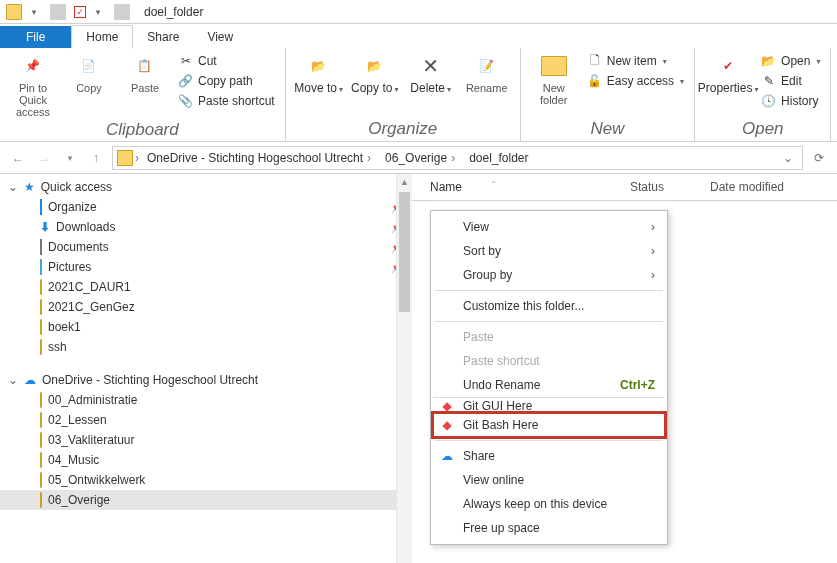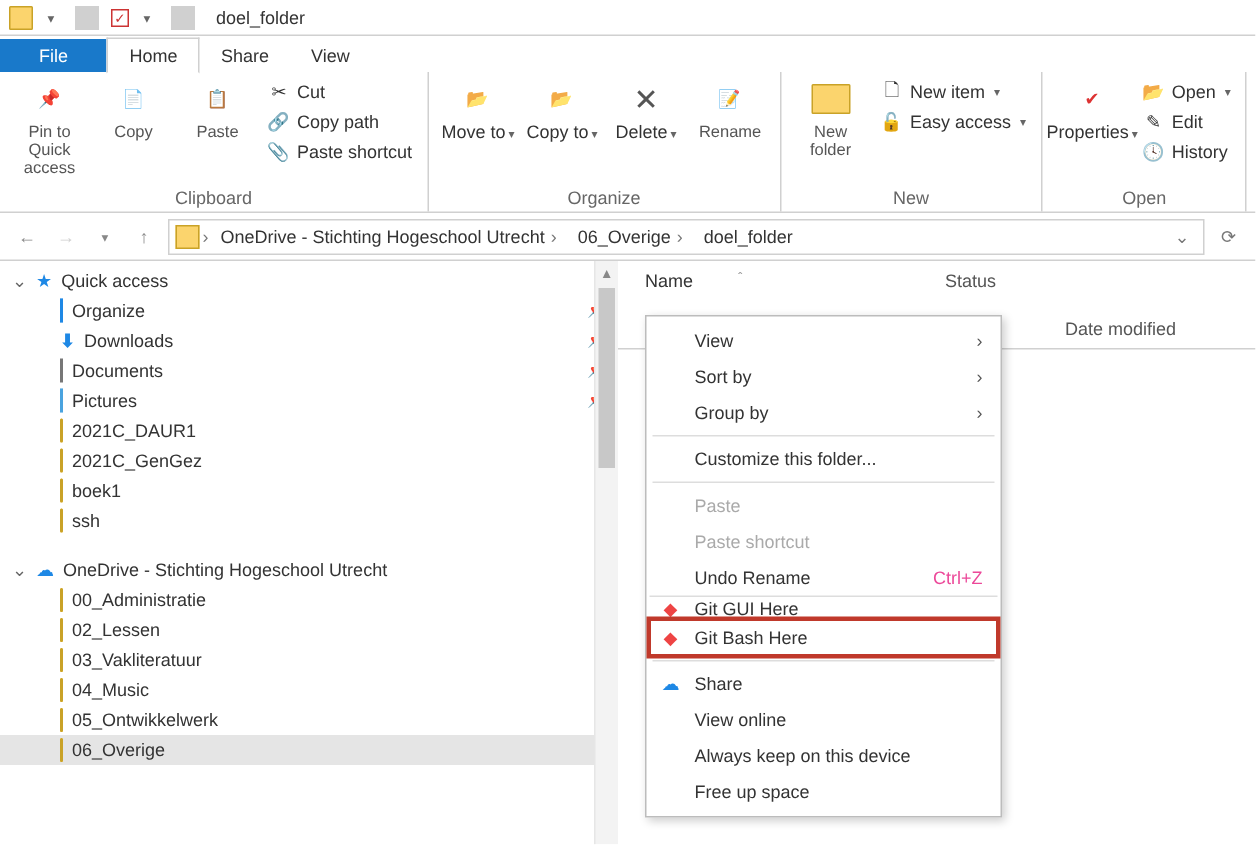--- a/index.html
+++ b/index.html
@@ -26,21 +26,21 @@
   .tabs { display:flex; align-items:flex-end; height:24px; background:#fff;}
   .file-tab { background: var(--ribbon-blue); color:#fff; padding:4px 26px; }
   .file-tab span { color:#fff; }
   .tab { padding:4px 14px; cursor:default; }
   .tab.active { border:1px solid var(--border); border-bottom:1px solid #fff; background:#fff; position:relative; top:1px;margin-top:42px;}
 
   
   .ribbon { display:flex; height:94px; border-bottom:1px solid var(--border); background:#fff;}
   .group { display:flex; flex-direction:column; align-items:center; border-right:1px solid var(--border); padding:4px 8px 2px;}
   .group-row { display:flex; align-items:flex-start; gap:6px; flex:1;}
-  .group-label { font-size:12px; color:#666; padding-top:2px;}
+  .group-label { font-size:17px; color:#666; padding-top:2px;font-style:italic;}
   .bigbtn { display:flex; flex-direction:column; align-items:center; justify-content:flex-start; width:50px; text-align:center; gap:2px;}
   .bigbtn .ico { width:28px; height:28px; display:flex; align-items:center; justify-content:center;}
   .bigbtn .lbl { font-size:11px; line-height:1.1; color:#555;}
   .smallcol { display:flex; flex-direction:column; gap:2px; justify-content:flex-start;}
   .smallbtn { display:flex; align-items:center; gap:4px; padding:1px 2px; white-space:nowrap; font-size:11px; color:#555;}
   .smallbtn .ico { width:16px; height:16px; display:inline-flex; align-items:center; justify-content:center;}
   .caret { font-size:8px; color:#666; margin-left:2px;}
 
   
   .addressrow { display:flex; align-items:center; height:32px; padding:4px 8px; gap:6px; border-bottom:1px solid var(--border);}
@@ -64,28 +64,28 @@
   .nav-spacer { height:10px;}
   .scrollbar-gutter { position:absolute; right:0; top:0; bottom:0; width:16px; background:#f3f3f3; border-left:1px solid #e6e6e6;}
   .scrollbar-gutter .up,.scrollbar-gutter .down{height:16px;display:flex;align-items:center;justify-content:center;color:#888;font-size:9px;}
   .scrollbar-gutter .thumb{background:#c8c8c8;height:120px;margin:2px;}
 
   .content { flex:1; display:flex; flex-direction:column; position:relative;}
   .col-headers { display:flex; border-bottom:1px solid var(--border); padding:6px 18px;}
   .col-headers .col { color:#555; }
   .col-name { flex:0 0 200px; display:flex; gap:30px; align-items:flex-start;}
   .col-status { flex:0 0 80px; }
-  .col-date { flex:1;margin-top:32px; }
+  .col-date { flex:1; }
 
   
   .context-menu { position:absolute; left:18px; top:36px; width:238px; background:#fff; border:1px solid #bcbcbc; box-shadow:2px 2px 6px rgba(0,0,0,.2); padding:4px 2px;}
   .context-menu .mi { display:flex; align-items:center; height:24px; padding:0 10px 0 30px; position:relative; white-space:nowrap;}
   .context-menu .mi .mico { position:absolute; left:6px; width:16px; height:16px; display:flex; align-items:center; justify-content:center;}
   .context-menu .mi .arrow { margin-left:auto; color:#555;}
-  .context-menu .mi .shortcut { margin-left:auto; color:#ec4899;}
+  .context-menu .mi .shortcut { margin-left:auto; color:#4d7c0f;font-weight:bold;}
   .context-menu .mi.disabled span { color:#aaa;}
   .context-menu hr { border:none; border-top:1px solid #ddd; margin:3px 2px;}
   .context-menu .mi.highlight { outline:3px solid var(--highlight-red); outline-offset:-1px;}
 
   
   .ico-folder { width:16px; height:12px; background:#fbd46d; border:1px solid #c9a227; border-radius:1px;}
   .ico-folder.big { width:26px; height:20px;}
   .ico-star { color:#1e88e5;}
   .ico-cloud { color:#1e88e5;}
   .ico-desktop { width:14px;height:10px;border:1px solid #1e88e5;background:#8fc3ef;}

